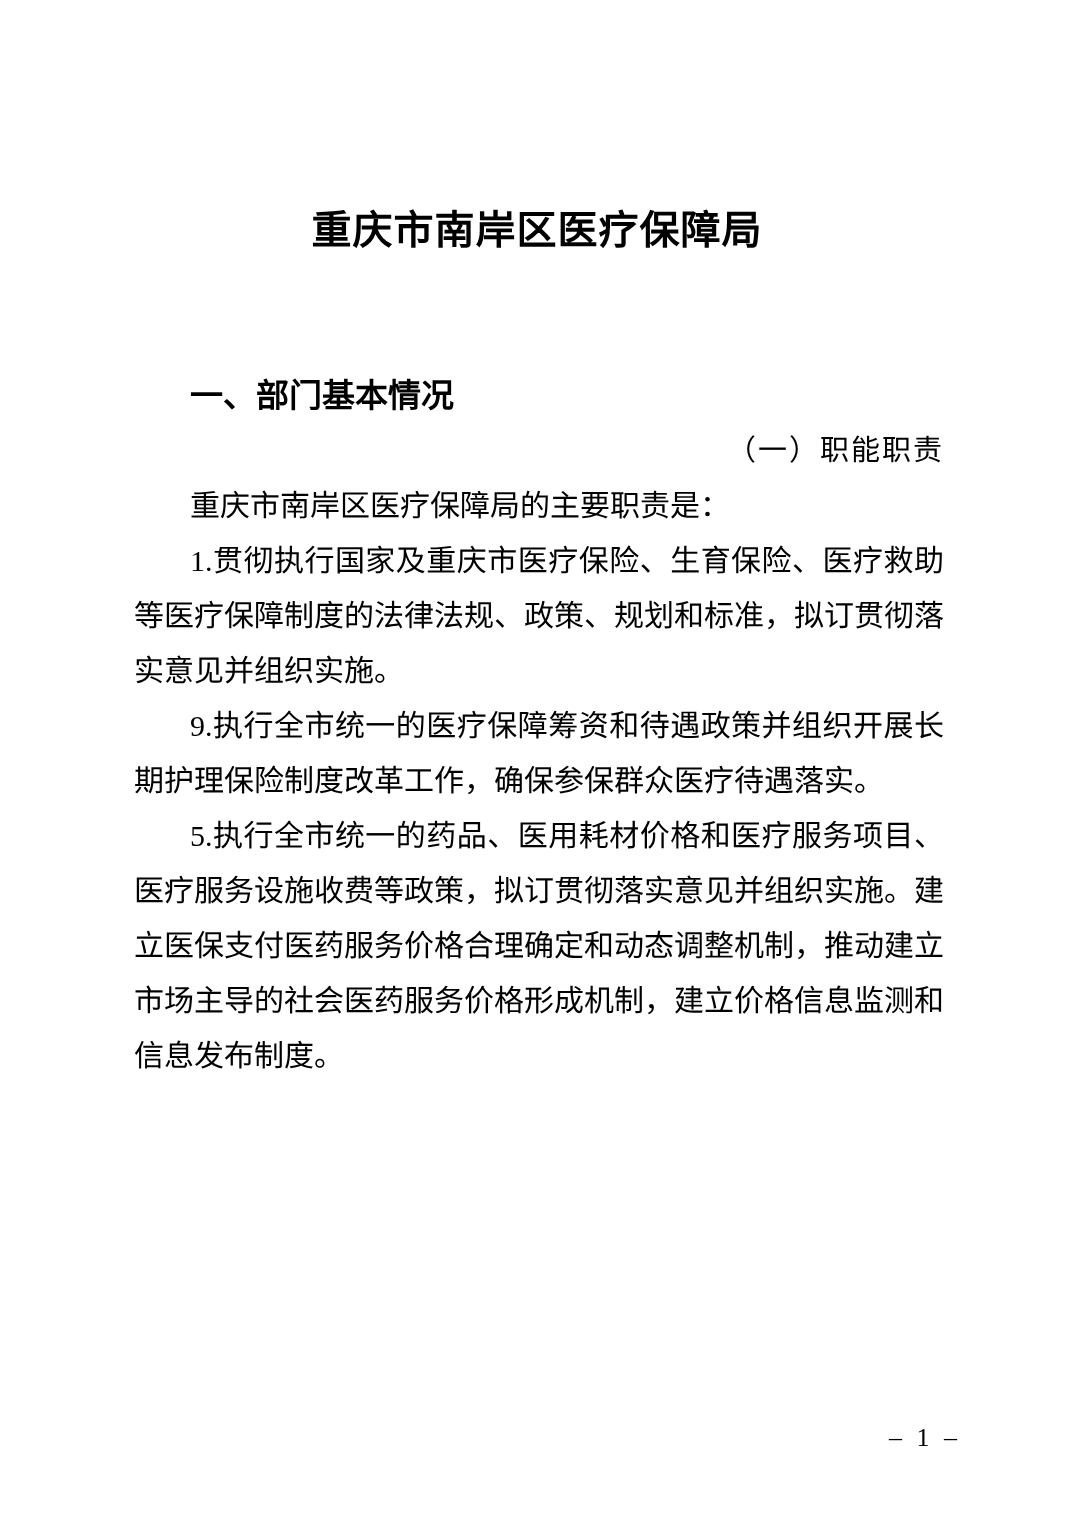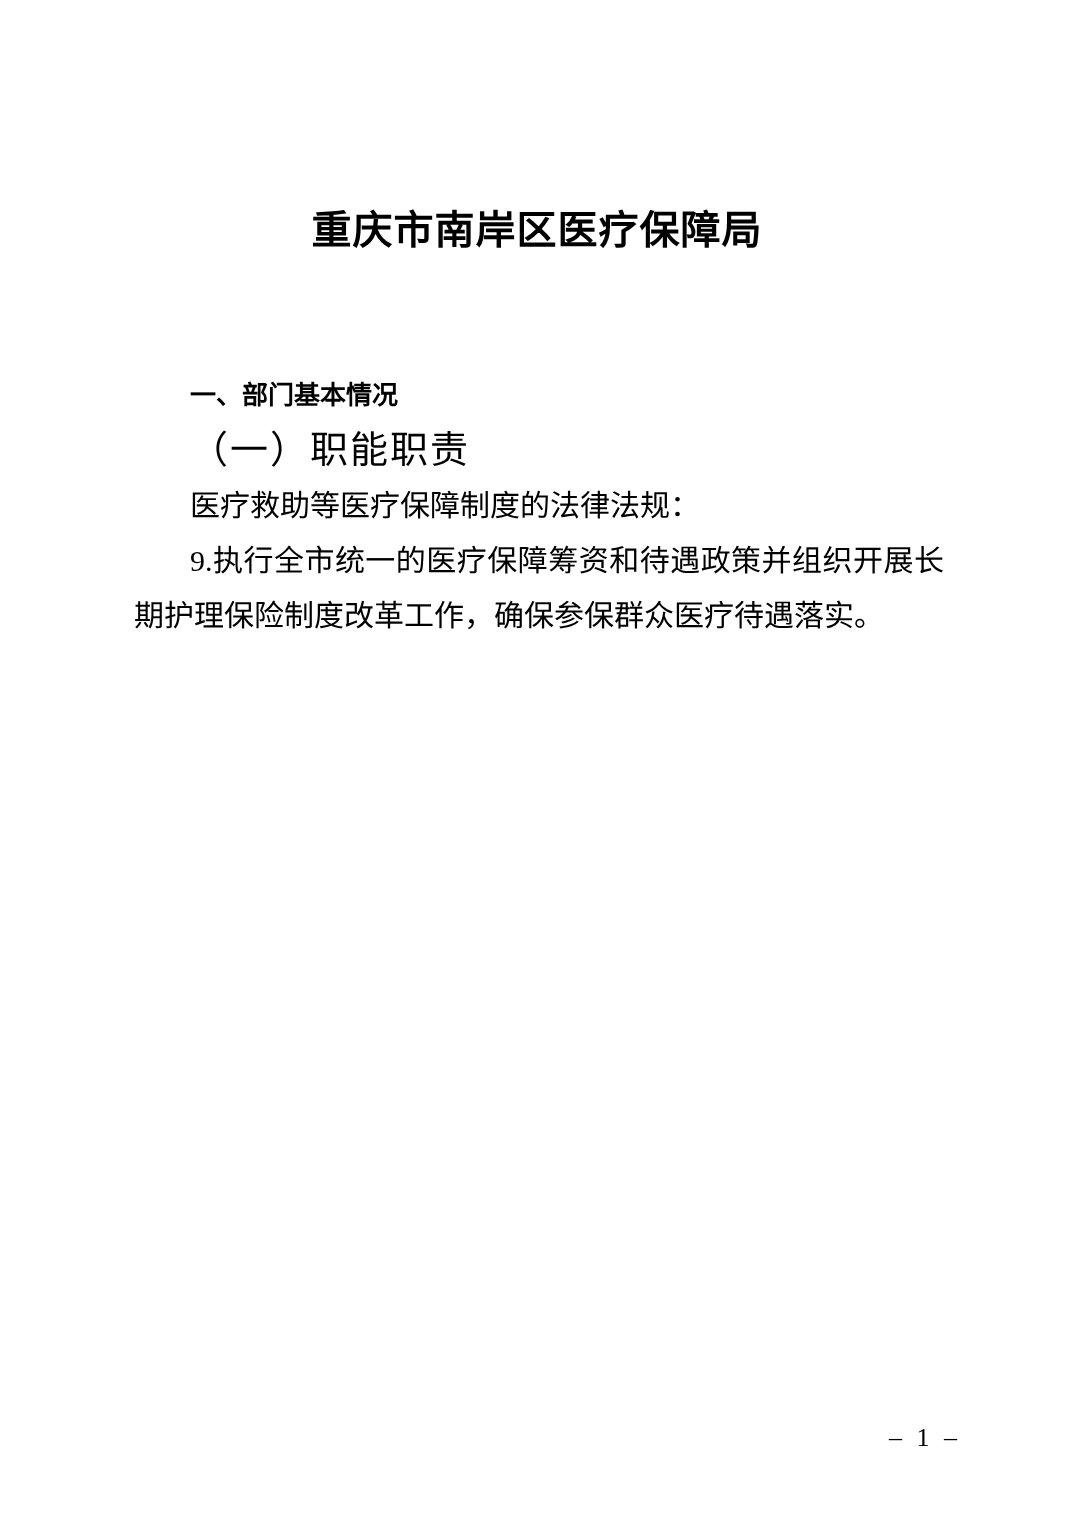--- a/index.html
+++ b/index.html
@@ -36,33 +36,33 @@
     left: 134px;
     width: 810px;
     font-size: 30px;
     line-height: 55px;
     text-align: justify;
     font-family: "Liberation Serif", "DejaVu Serif", serif;
   }
   .section-heading {
     margin: 0;
     font-family: "Liberation Sans", "DejaVu Sans", sans-serif;
-    font-size: 26px;
+    font-size: 33px;
     font-weight: 700;
     line-height: 55px;
     text-indent: 56px;
     text-align: left;
   }
   .sub-heading {
     margin: 0;
-    font-size: 38px;
+    font-size: 29px;
     font-weight: 400;
     line-height: 55px;
     text-indent: 56px;
-    text-align: left;
+    text-align: right;
     letter-spacing: 2px;
   }
   .para {
     margin: 0;
     text-indent: 56px;
   }
   .page-number {
     position: absolute;
     top: 1405px;
     right: 133px;
@@ -77,19 +77,21 @@
 
 <div class="page">
 
   <header class="doc-title">
     <div class="title-line">重庆市南岸区医疗保障局</div>
   </header>
 
   <main class="doc-body">
     <h2 class="section-heading">一、部门基本情况</h2>
     <h3 class="sub-heading">（一）职能职责</h3>
-    <p class="para">医疗救助等医疗保障制度的法律法规：</p>
+    <p class="para">重庆市南岸区医疗保障局的主要职责是：</p>
+    <p class="para">1.贯彻执行国家及重庆市医疗保险、生育保险、医疗救助等医疗保障制度的法律法规、政策、规划和标准，拟订贯彻落实意见并组织实施。</p>
     <p class="para">9.执行全市统一的医疗保障筹资和待遇政策并组织开展长期护理保险制度改革工作，确保参保群众医疗待遇落实。</p>
+    <p class="para">5.执行全市统一的药品、医用耗材价格和医疗服务项目、医疗服务设施收费等政策，拟订贯彻落实意见并组织实施。建立医保支付医药服务价格合理确定和动态调整机制，推动建立市场主导的社会医药服务价格形成机制，建立价格信息监测和信息发布制度。</p>
   </main>
 
   <footer class="page-number">– 1 –</footer>
 
 </div>
 
 </body></html>

